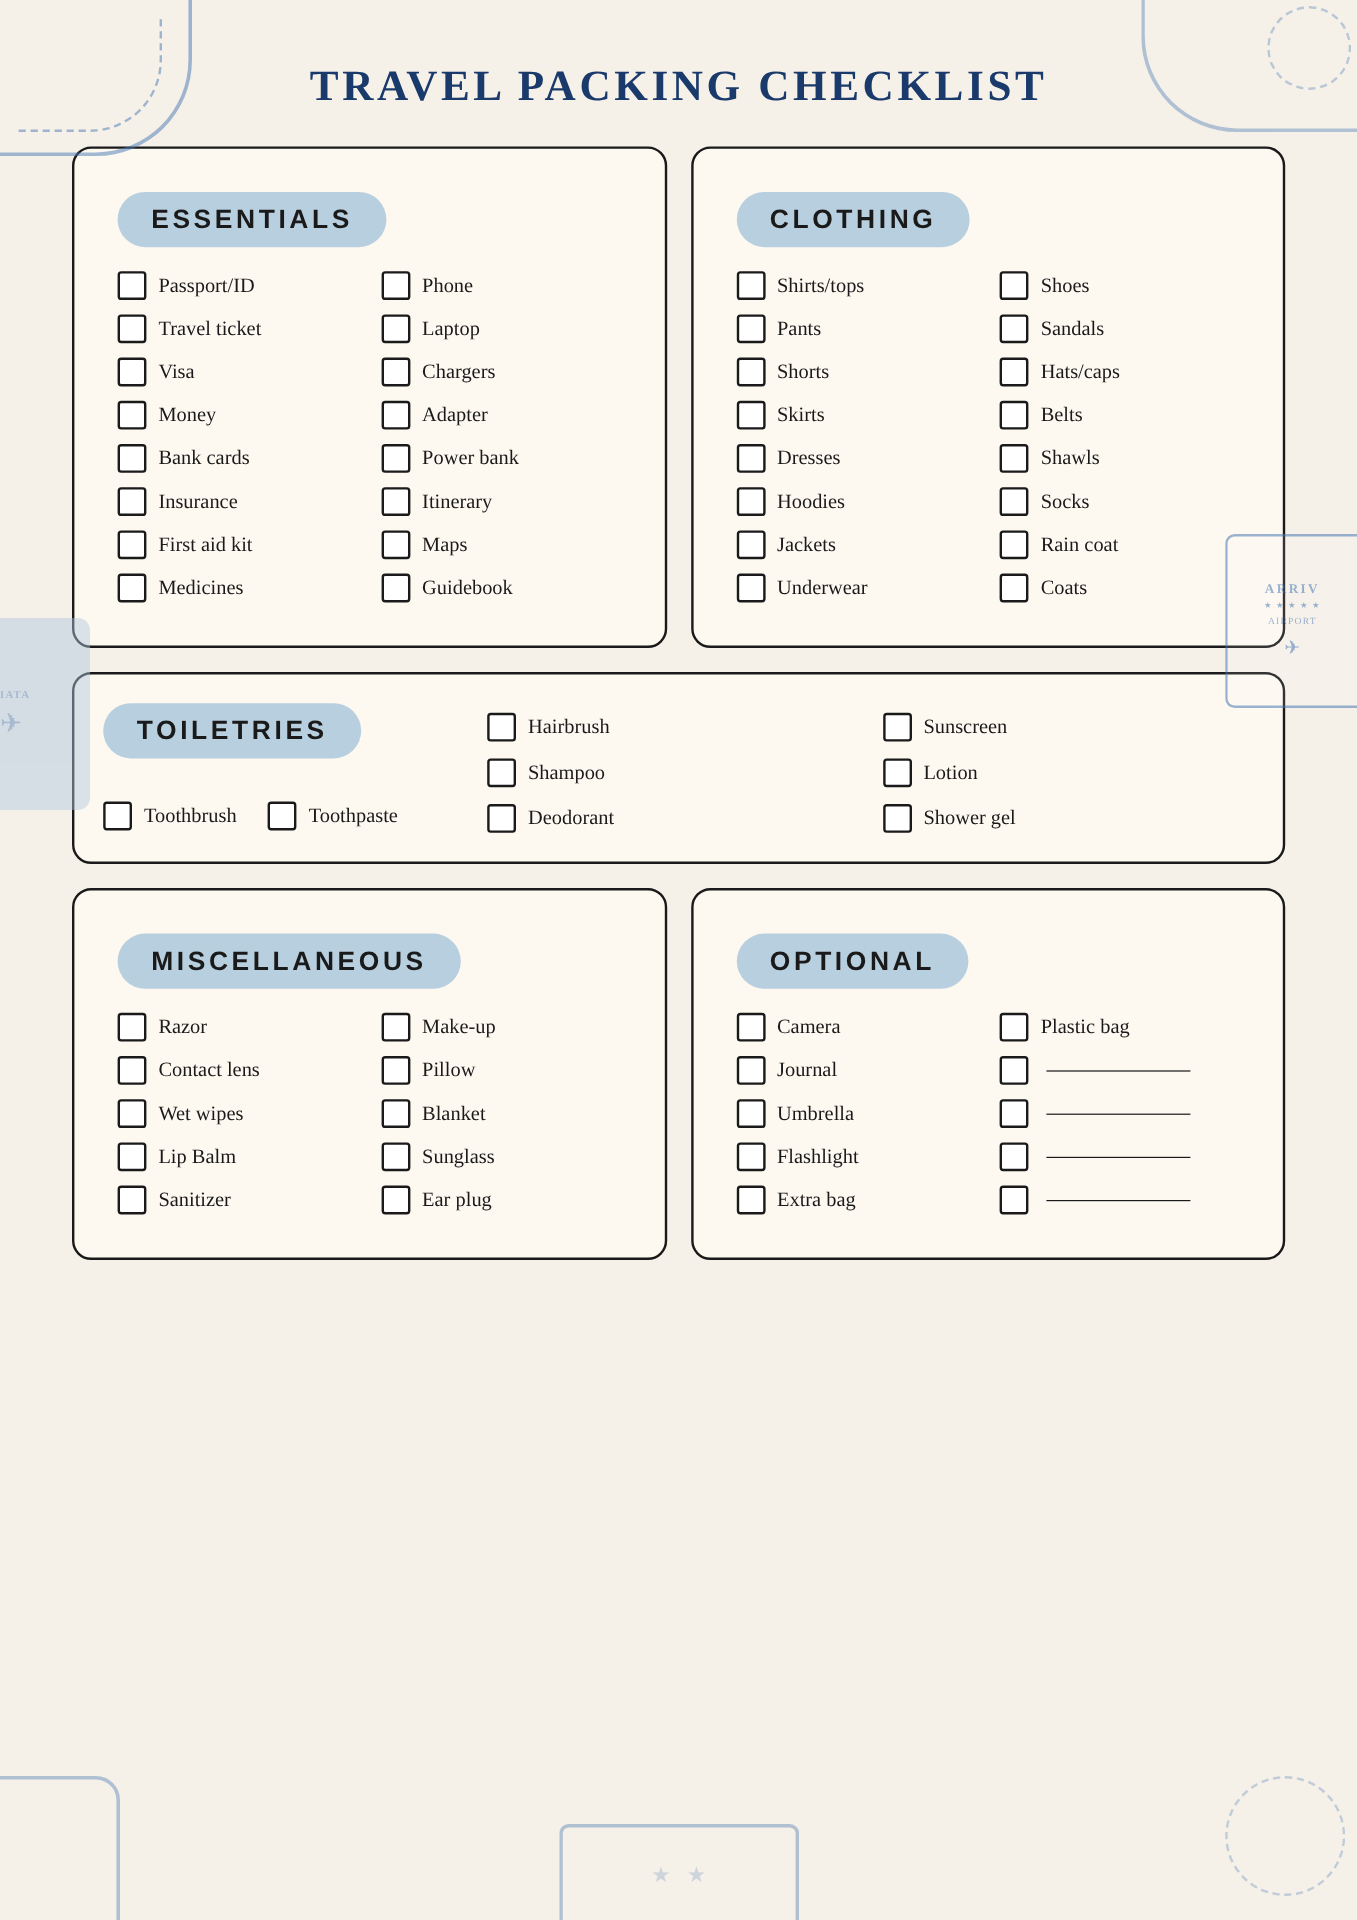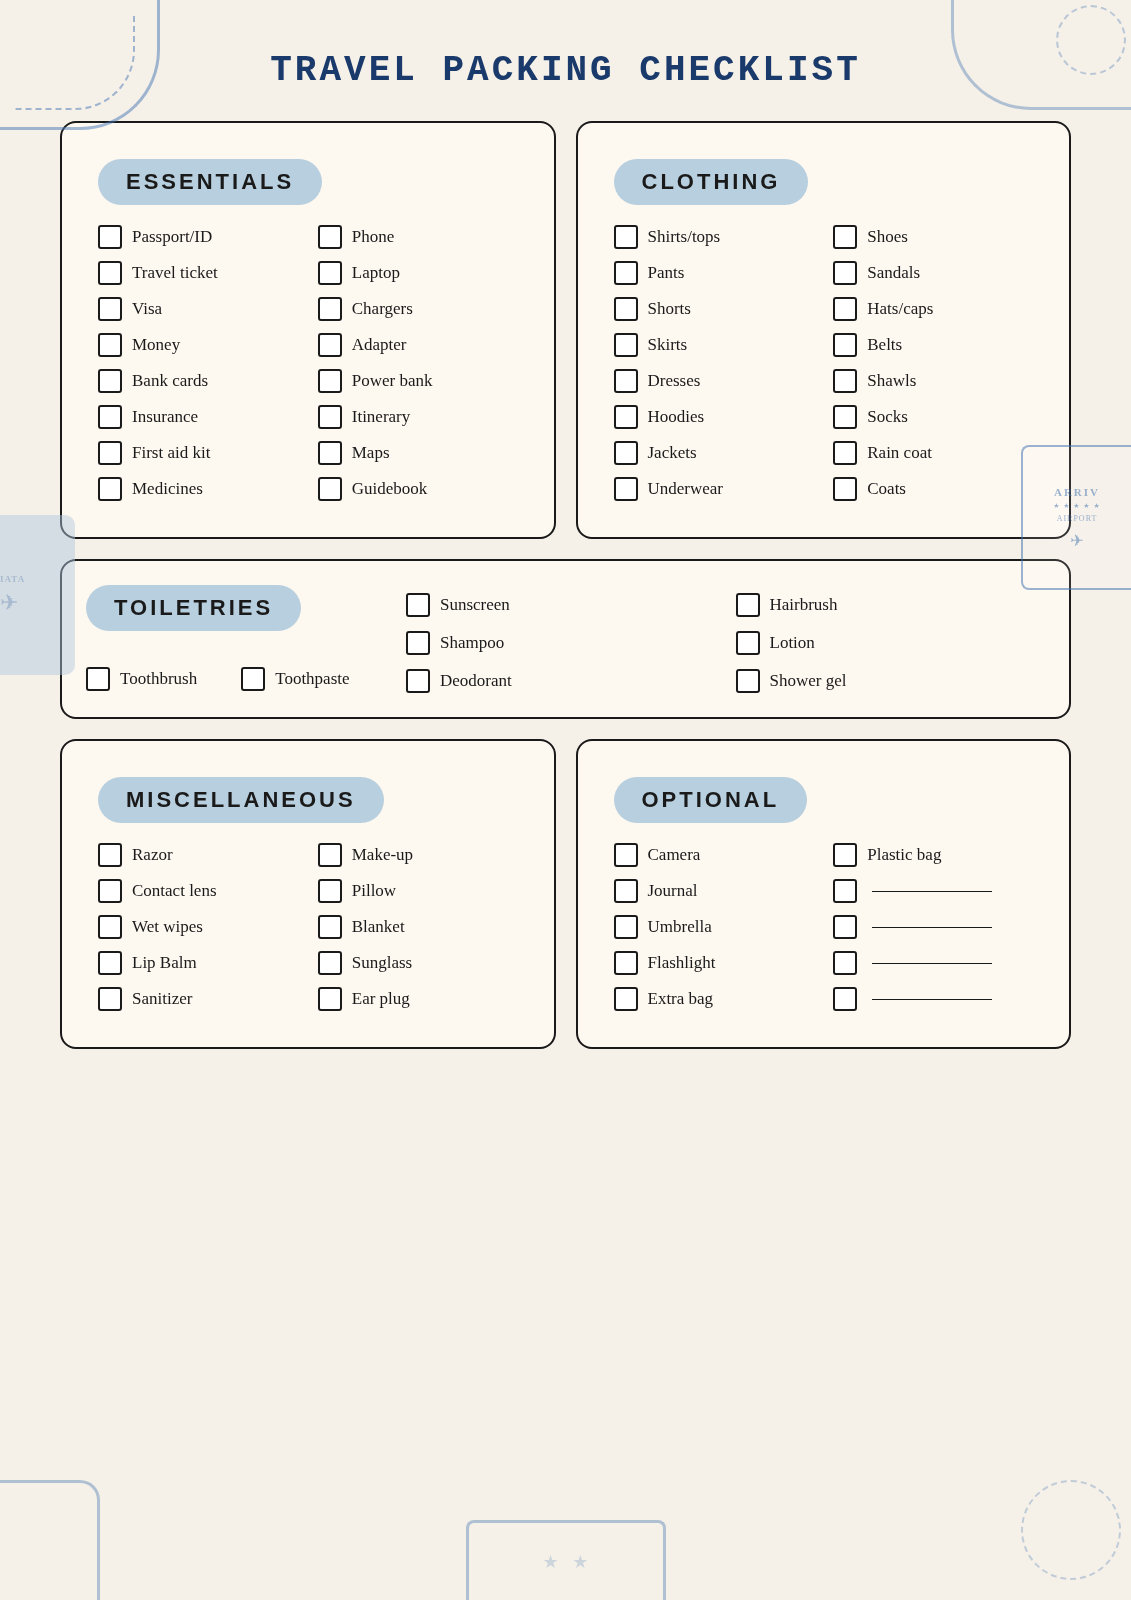--- a/index.html
+++ b/index.html
@@ -65,21 +65,21 @@
       justify-content: center;
     }
 
     .page-title {
       text-align: center;
       padding: 50px 0 30px;
       font-size: 36px;
       font-weight: 900;
       color: #1a3a6b;
       letter-spacing: 3px;
-      font-family: Liberation Mono, monospace;
+      font-family: Liberation Serif, serif;
       text-transform: uppercase;
     }
 
     .content-area {
       padding: 0 60px 80px;
       display: flex;
       flex-direction: column;
       gap: 20px;
     }
 
@@ -170,21 +170,21 @@
     .toiletries-basic {
       display: flex;
       flex-direction: column;
       gap: 14px;
       margin-top: 16px;
     }
 
     .toiletries-basic-row {
       display: flex;
       align-items: center;
-      gap: 44px;
+      gap: 26px;
     }
 
     
     .bottom-row {
       display: flex;
       gap: 20px;
     }
 
     
     .blank-line {
@@ -441,25 +441,25 @@
             <div class="checklist-item">
               <div class="checkbox"></div>
               <span class="item-label">Toothpaste</span>
             </div>
           </div>
         </div>
       </div>
       <div class="toiletries-right">
         <div class="checklist-item">
           <div class="checkbox"></div>
+          <span class="item-label">Hairbrush</span>
+        </div>
+        <div class="checklist-item">
+          <div class="checkbox"></div>
           <span class="item-label">Sunscreen</span>
-        </div>
-        <div class="checklist-item">
-          <div class="checkbox"></div>
-          <span class="item-label">Hairbrush</span>
         </div>
         <div class="checklist-item">
           <div class="checkbox"></div>
           <span class="item-label">Shampoo</span>
         </div>
         <div class="checklist-item">
           <div class="checkbox"></div>
           <span class="item-label">Lotion</span>
         </div>
         <div class="checklist-item">

